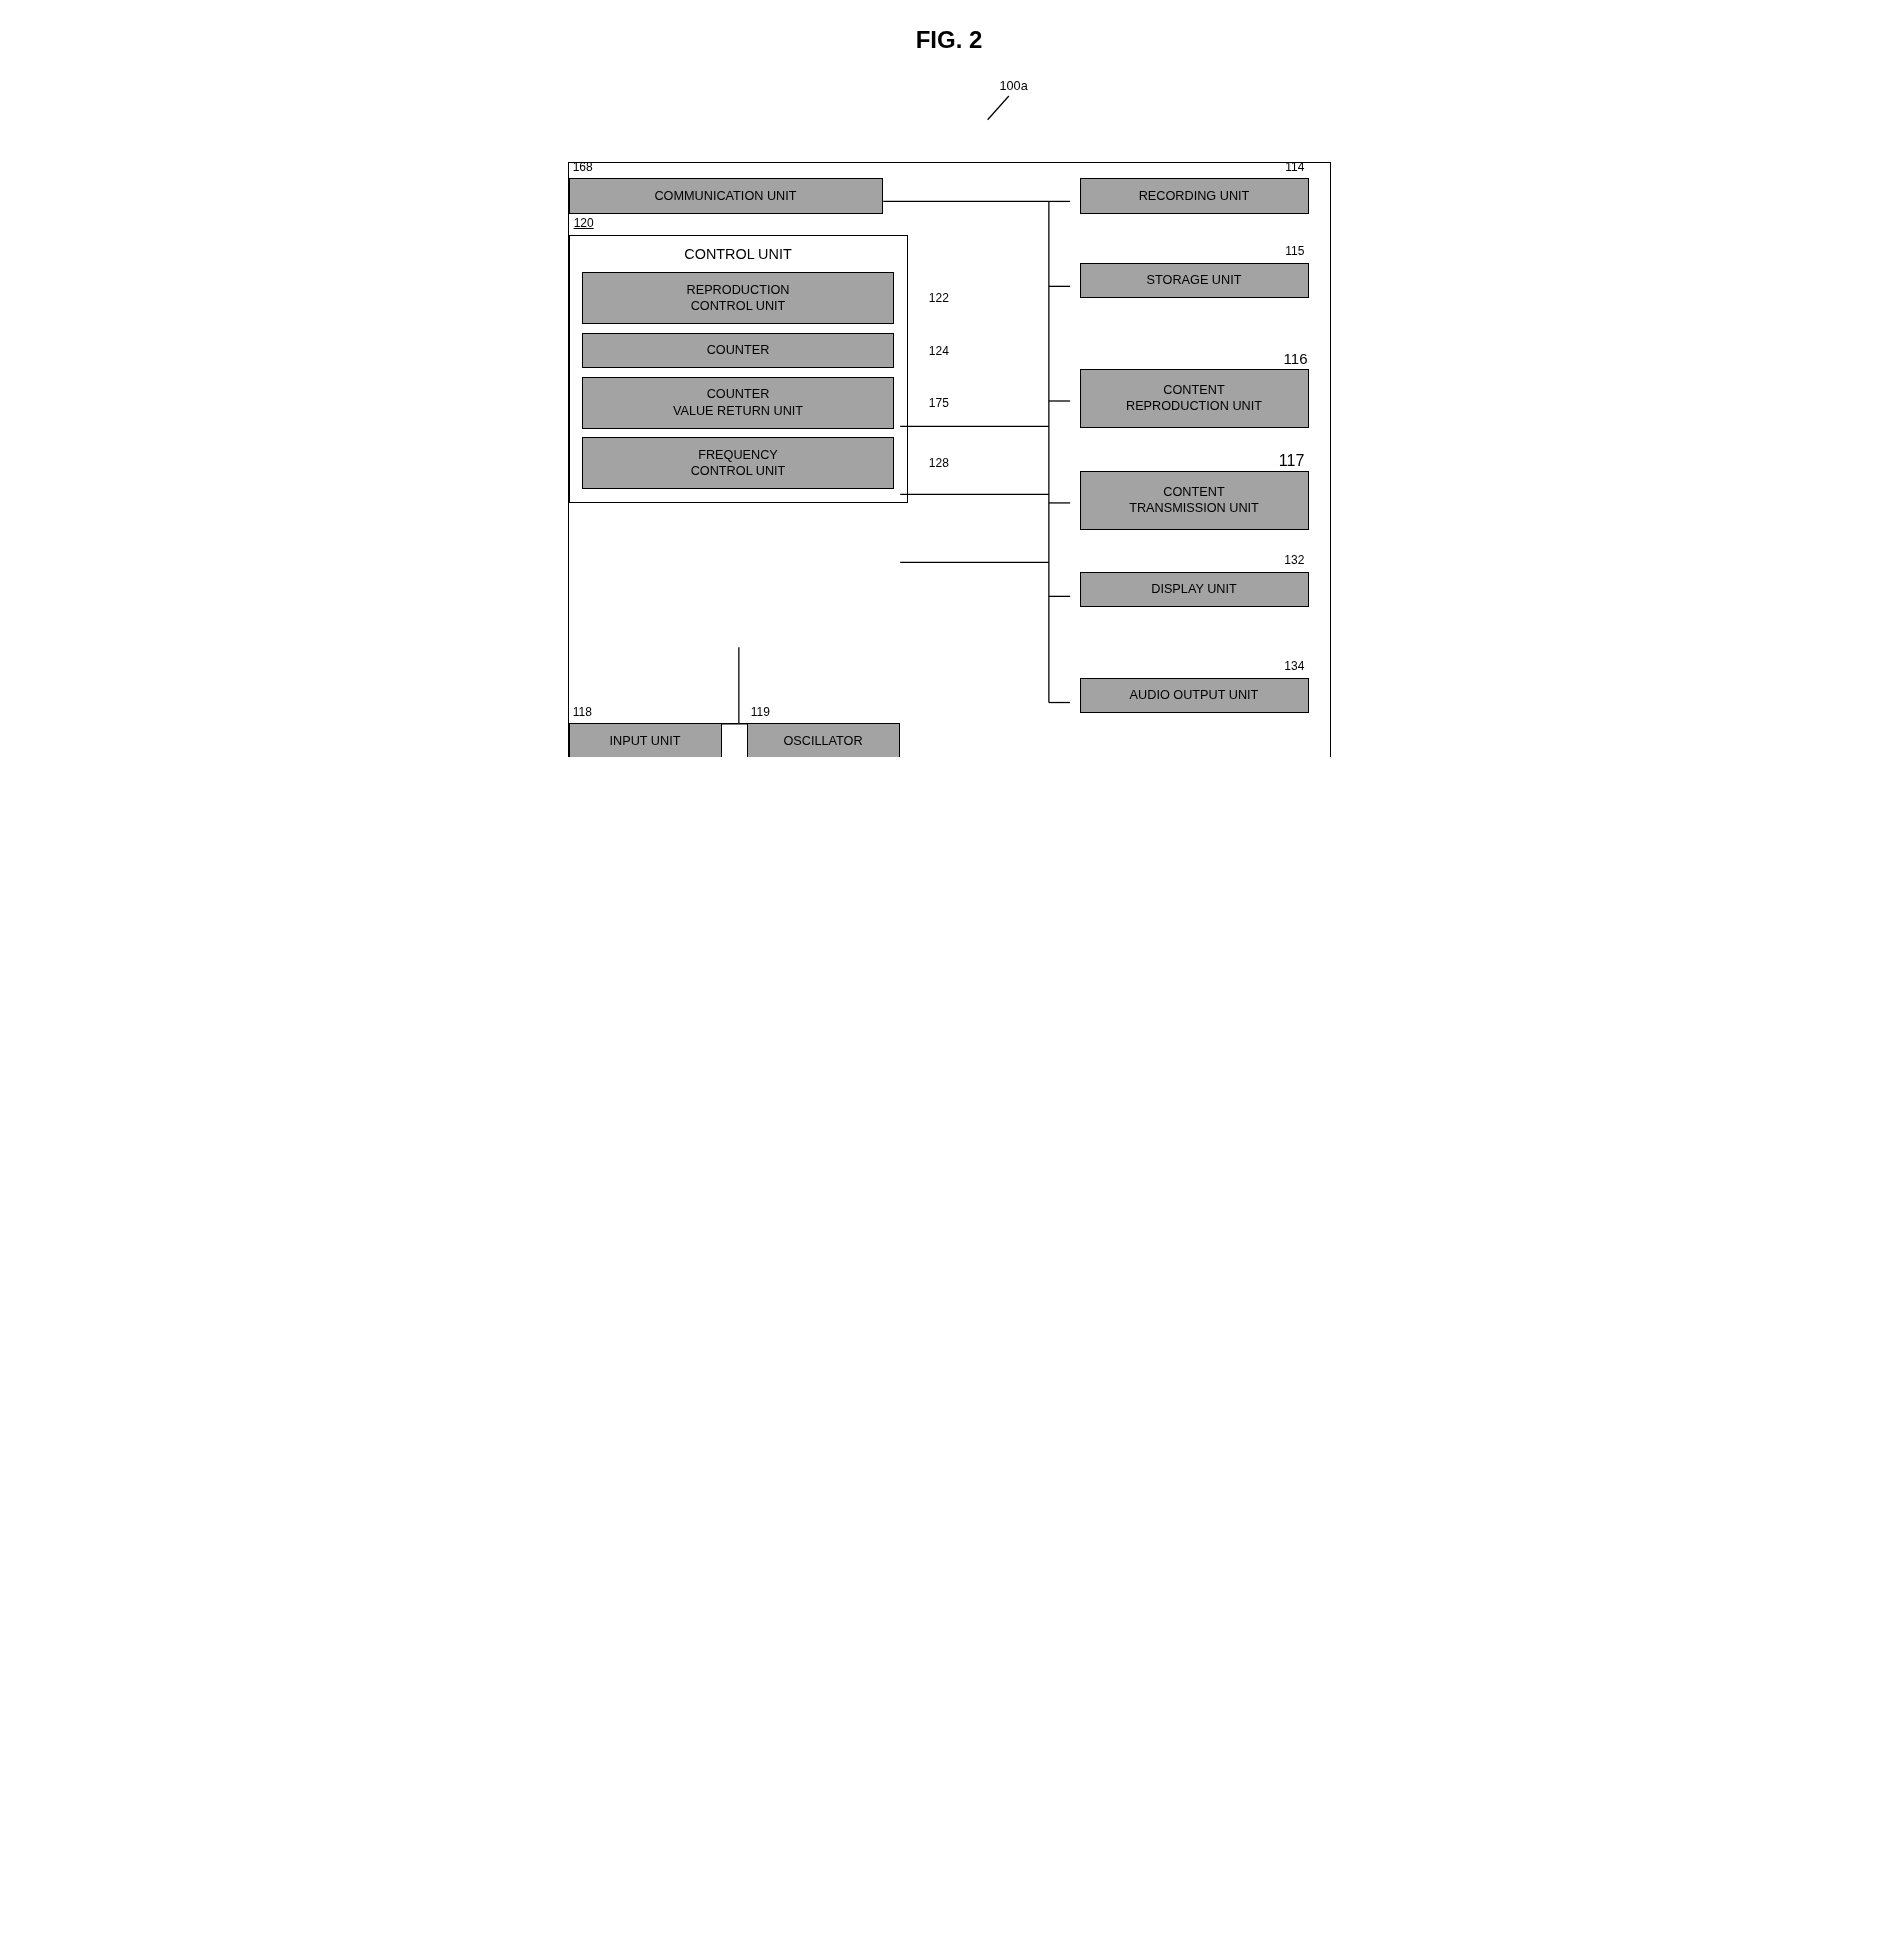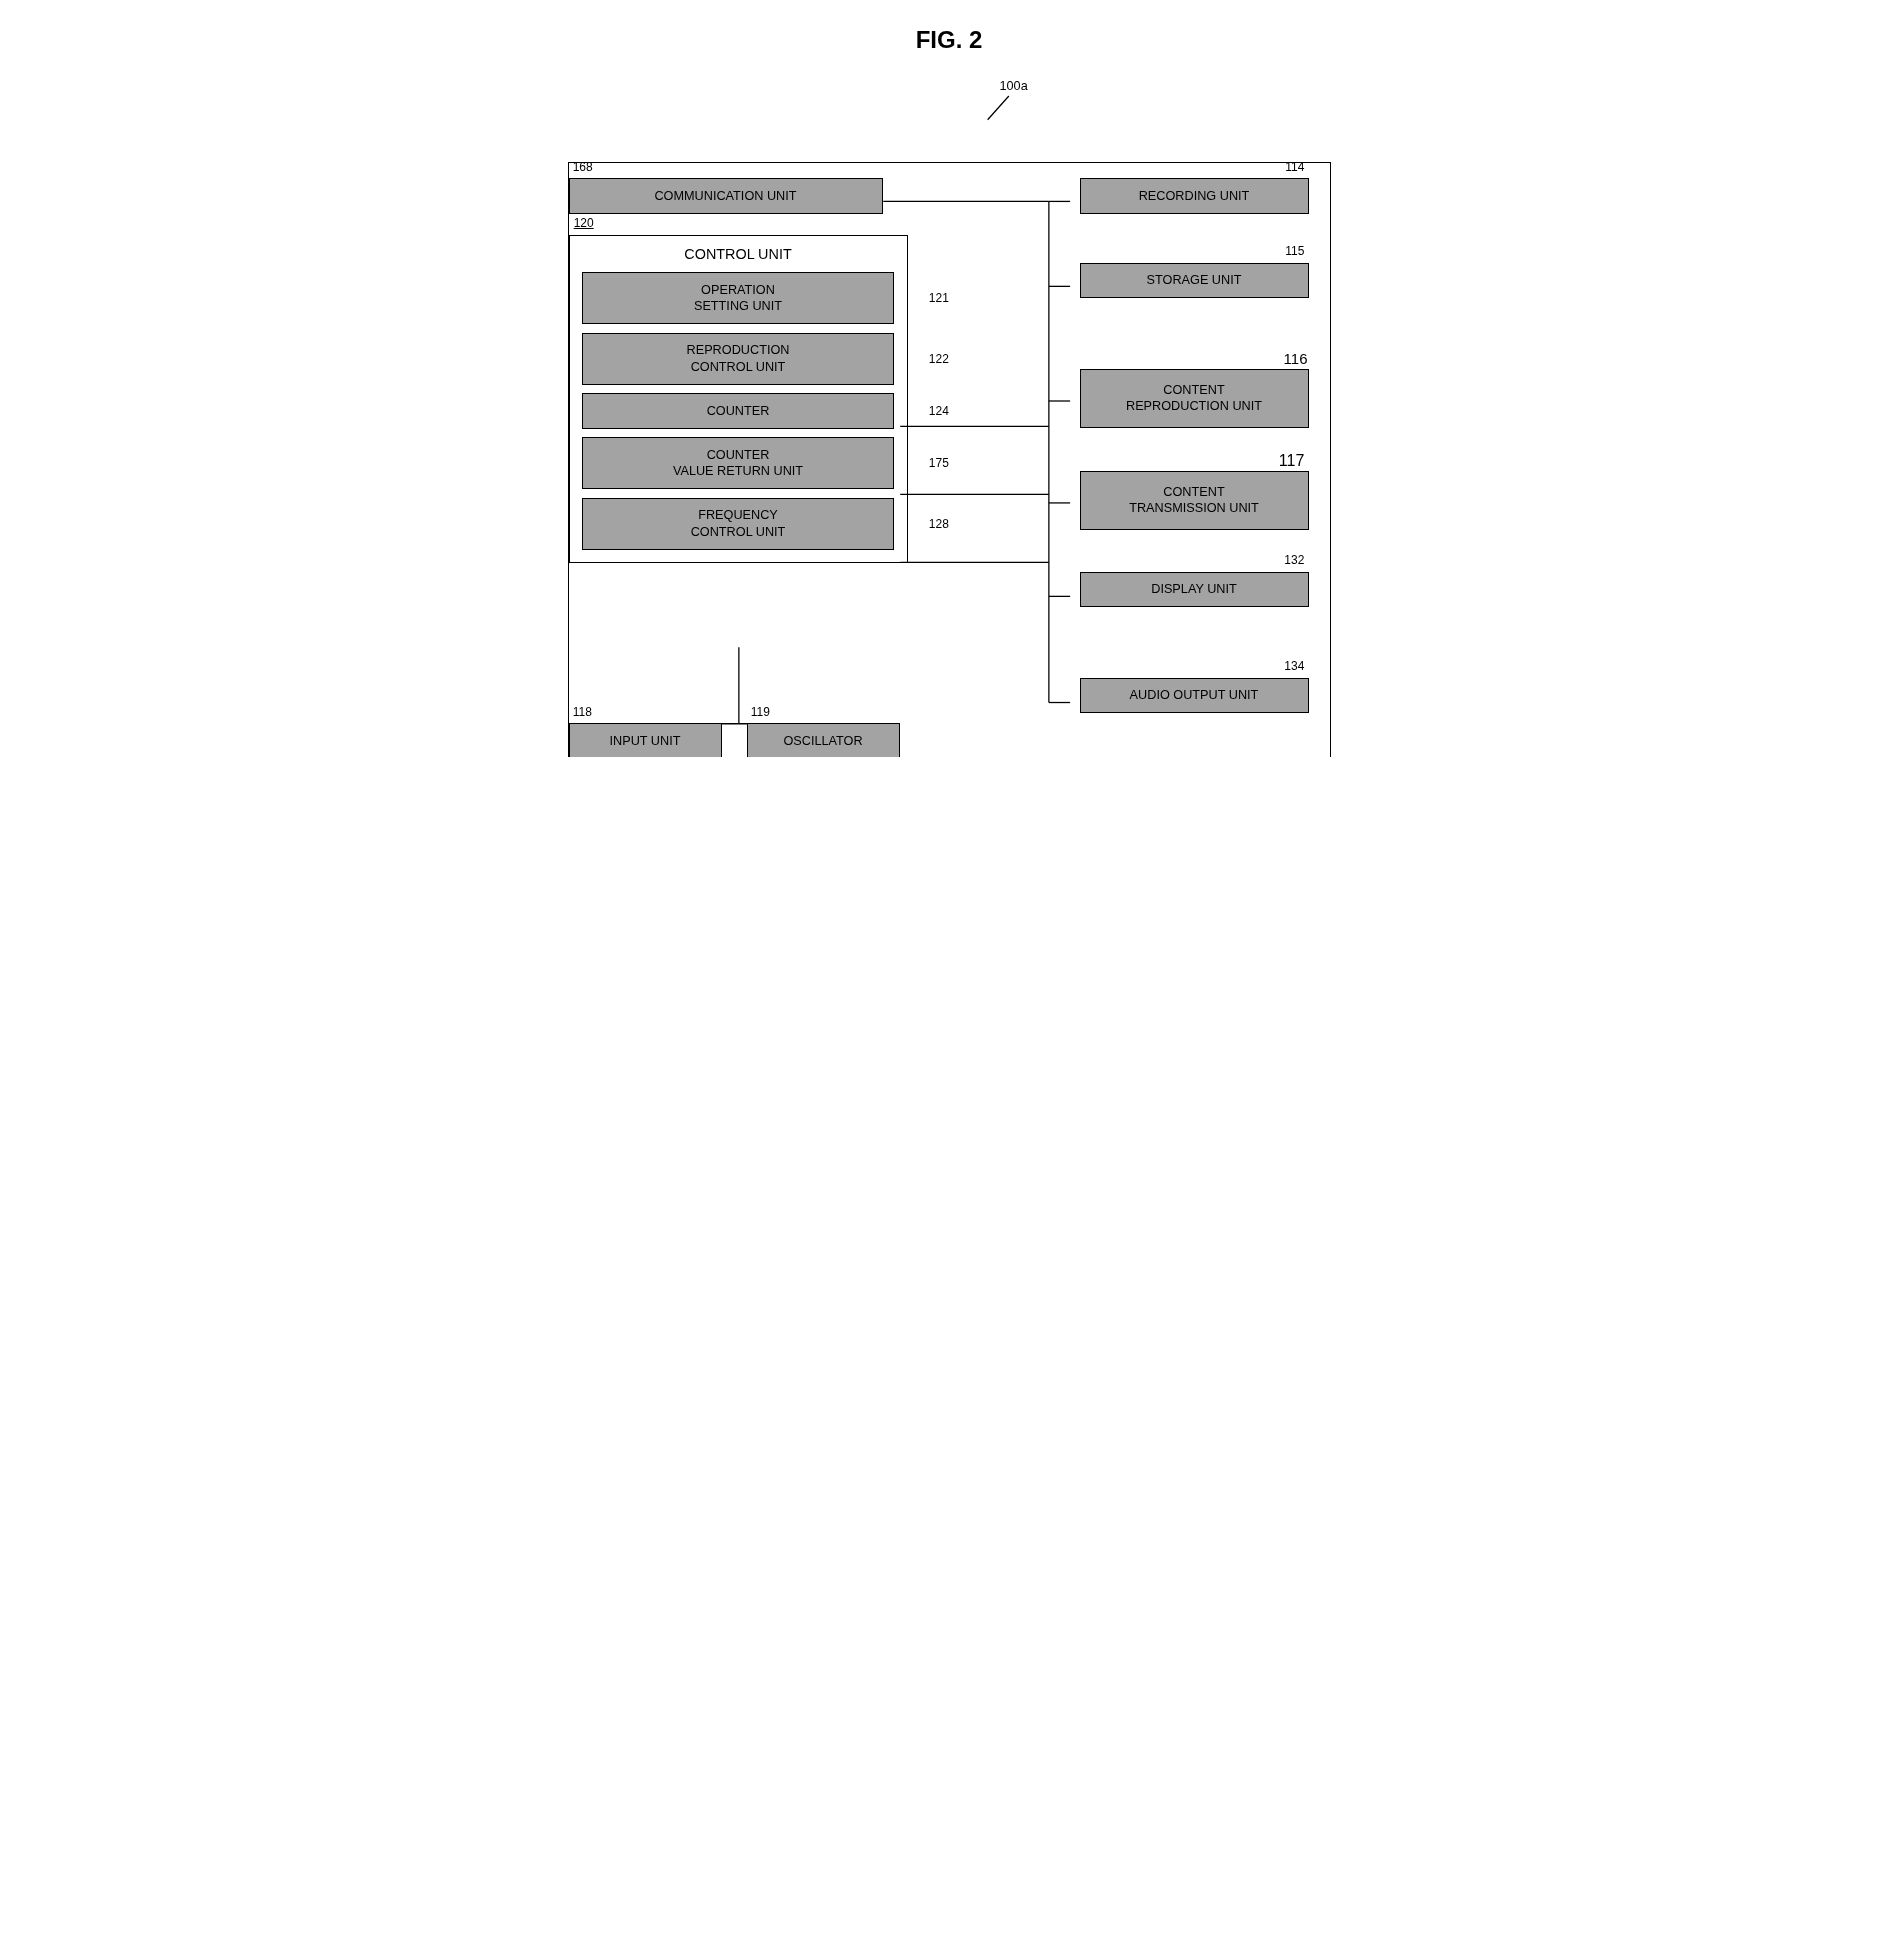--- a/index.html
+++ b/index.html
@@ -150,24 +150,20 @@
         <div style="position:absolute; top:-18.6px; right:4.2px; font-size:12px;">134</div>
         <div class="box">
           <span>AUDIO OUTPUT UNIT</span>
         </div>
       </div>
 
       <div style="position:absolute; top:72px; left:0px; width:339px; border:1.7px solid #000; padding:10.2px 12.7px 12.7px 12.7px;">
         <div style="position:absolute; top:-20.3px; left:4.2px; font-size:12px;text-decoration:underline;">120</div>
         <div style="text-align:center; font-size:14.4px; margin-bottom:10.2px; font-weight:normal;">CONTROL UNIT</div>
 
-        <div style="position:relative; margin-bottom:8.5px;">
-          <div class="box">OPERATION<br>SETTING UNIT</div>
-          <div style="position:absolute; right:-55px; top:50%; transform:translateY(-50%); font-size:12px; white-space:nowrap;">121</div>
-        </div>
 
         <div style="position:relative; margin-bottom:8.5px;">
           <div class="box">REPRODUCTION<br>CONTROL UNIT</div>
           <div style="position:absolute; right:-55px; top:50%; transform:translateY(-50%); font-size:12px; white-space:nowrap;">122</div>
         </div>
 
         <div style="position:relative; margin-bottom:8.5px;">
           <div class="box">COUNTER</div>
           <div style="position:absolute; right:-55px; top:50%; transform:translateY(-50%); font-size:12px; white-space:nowrap;">124</div>
         </div>

